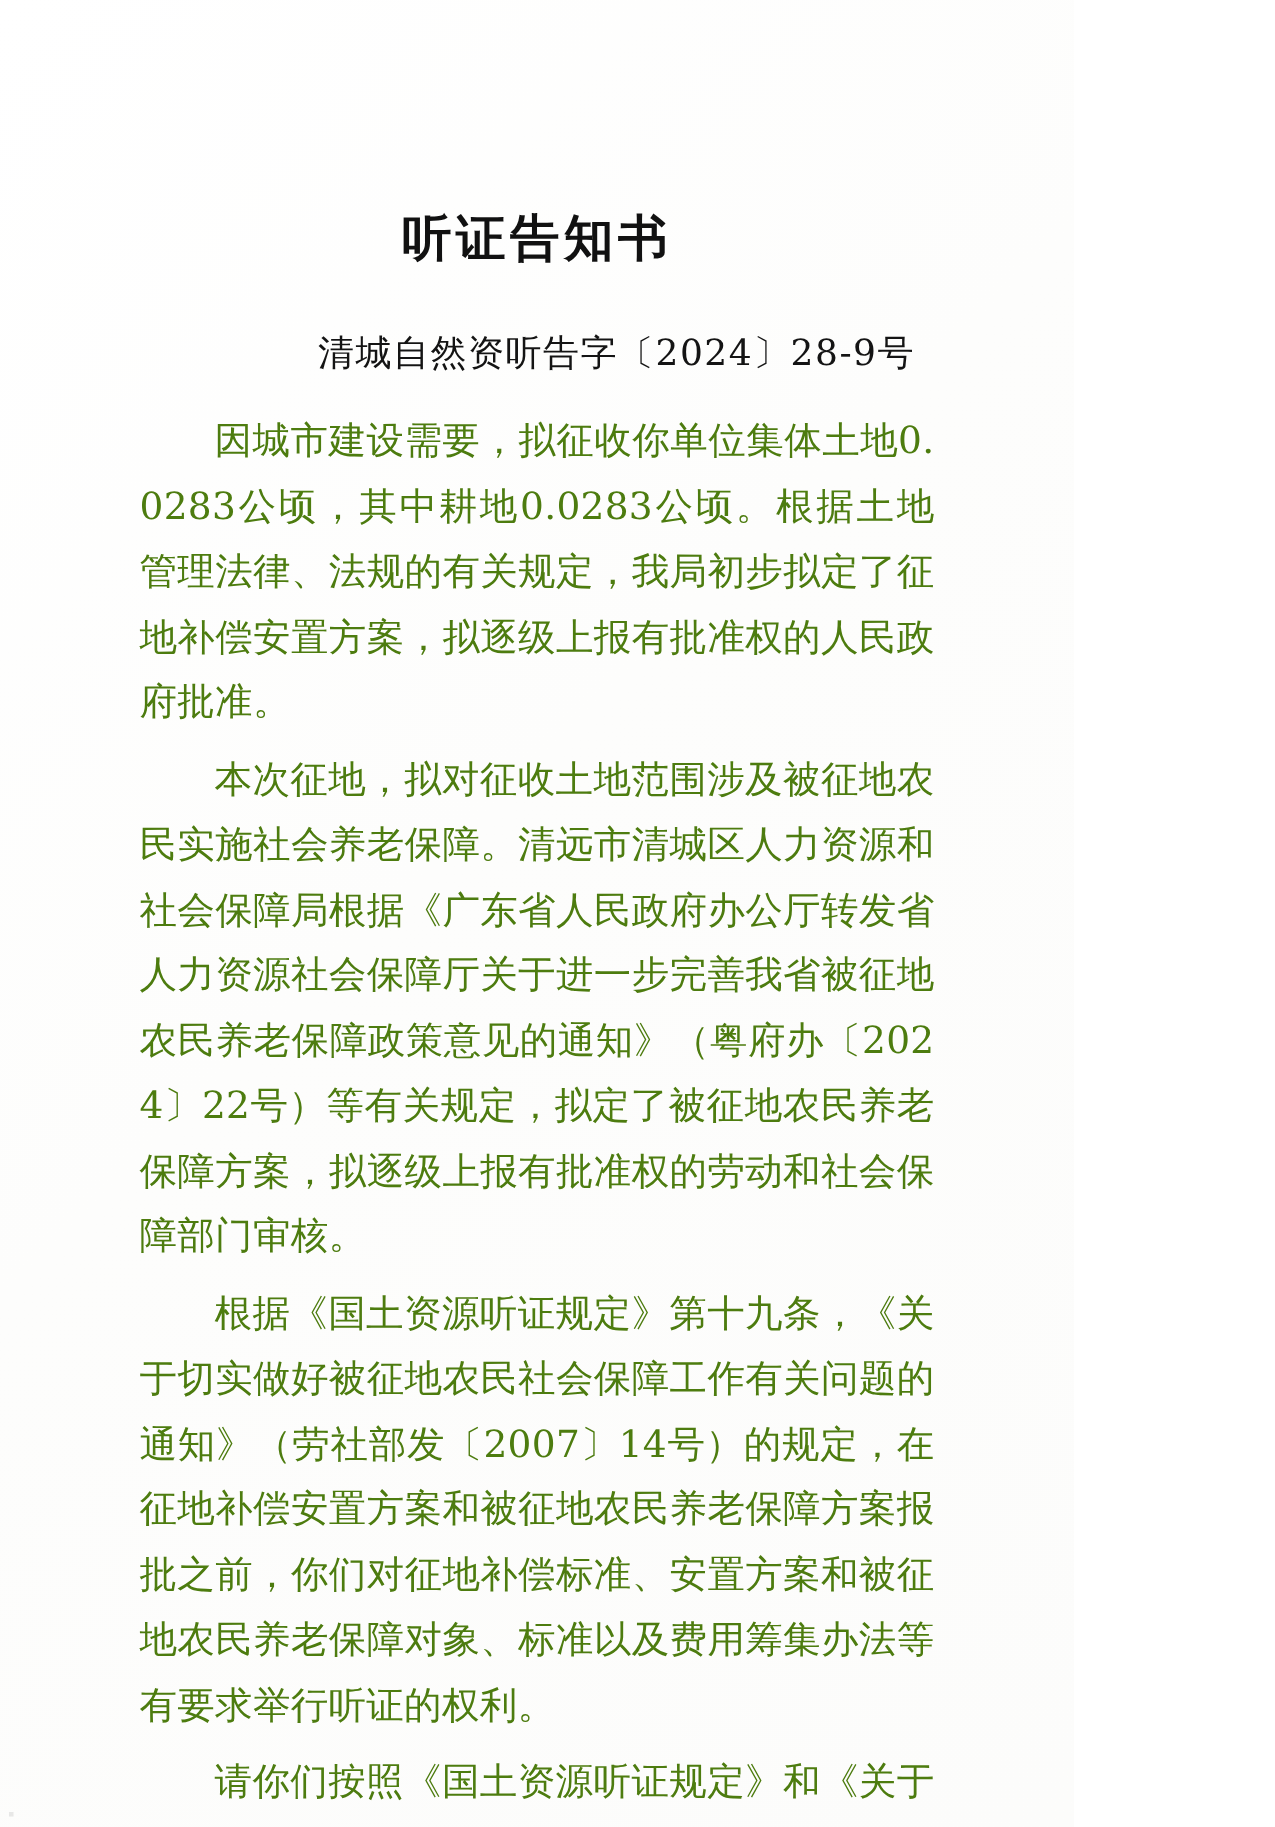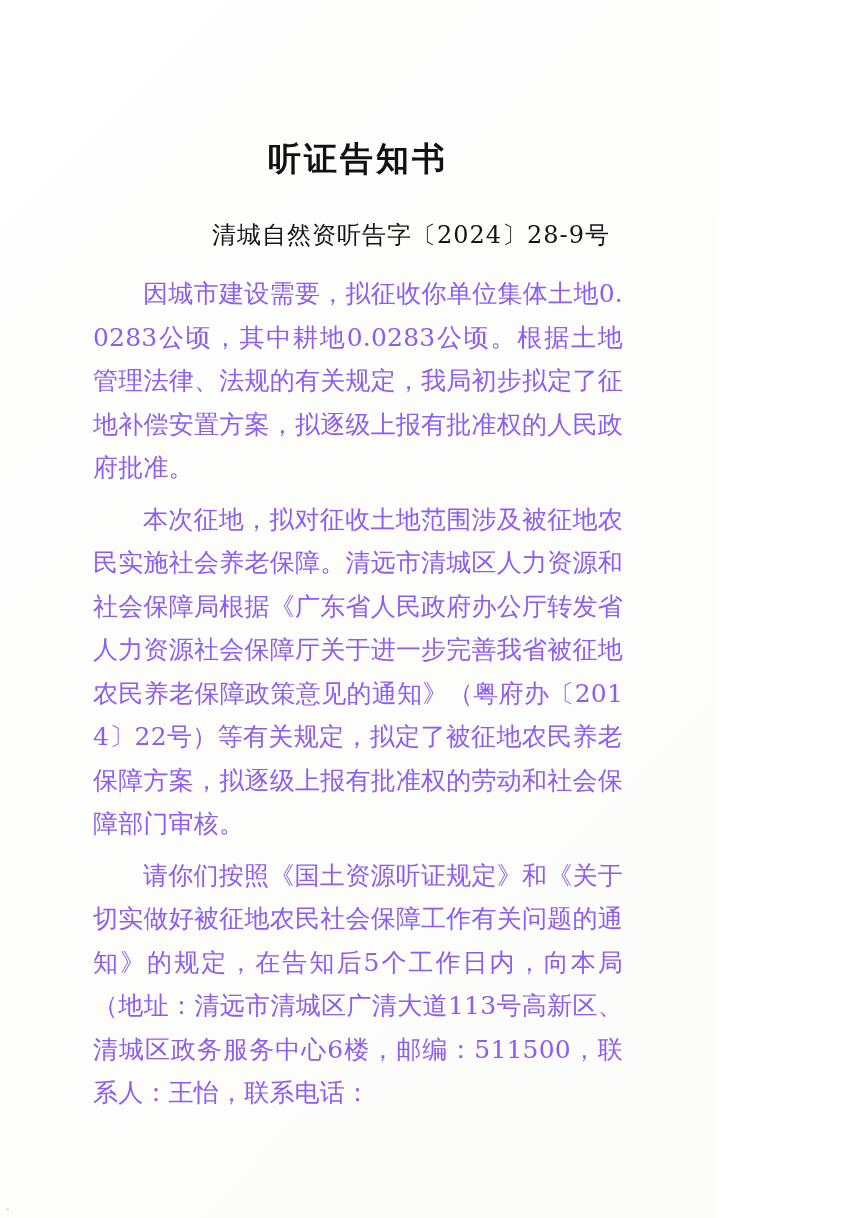--- a/index.html
+++ b/index.html
@@ -56,21 +56,21 @@
     font-size: 25px;
     color: #141414;
     line-height: 1.72;
     letter-spacing: 0.2px;
     white-space: nowrap;
   }
   .body-para {
     margin: 0;
     padding-top: 8px;
     font-size: 25px;
-    color: #8b5cf6;
+    color: #4d7c0f;
     line-height: 1.74;
     text-align: justify;
     text-align-last: left;
     text-justify: inter-character;
     text-indent: 2em;
     letter-spacing: 0.2px;
     word-break: break-all;
   }
   .body-para.first {
     padding-top: 10px;
@@ -103,19 +103,20 @@
 
   <div class="content">
 
     <h1 class="doc-title">听证告知书</h1>
 
     <p class="doc-number">清城自然资听告字〔2024〕28-9号</p>
 
 
     <p class="body-para first">因城市建设需要，拟征收你单位集体土地0.0283公顷，其中耕地0.0283公顷。根据土地管理法律、法规的有关规定，我局初步拟定了征地补偿安置方案，拟逐级上报有批准权的人民政府批准。</p>
 
-    <p class="body-para">本次征地，拟对征收土地范围涉及被征地农民实施社会养老保障。清远市清城区人力资源和社会保障局根据《广东省人民政府办公厅转发省人力资源社会保障厅关于进一步完善我省被征地农民养老保障政策意见的通知》（粤府办〔2014〕22号）等有关规定，拟定了被征地农民养老保障方案，拟逐级上报有批准权的劳动和社会保障部门审核。</p>
+    <p class="body-para">本次征地，拟对征收土地范围涉及被征地农民实施社会养老保障。清远市清城区人力资源和社会保障局根据《广东省人民政府办公厅转发省人力资源社会保障厅关于进一步完善我省被征地农民养老保障政策意见的通知》（粤府办〔2024〕22号）等有关规定，拟定了被征地农民养老保障方案，拟逐级上报有批准权的劳动和社会保障部门审核。</p>
 
+    <p class="body-para">根据《国土资源听证规定》第十九条，《关于切实做好被征地农民社会保障工作有关问题的通知》（劳社部发〔2007〕14号）的规定，在征地补偿安置方案和被征地农民养老保障方案报批之前，你们对征地补偿标准、安置方案和被征地农民养老保障对象、标准以及费用筹集办法等有要求举行听证的权利。</p>
 
     <p class="body-para">请你们按照《国土资源听证规定》和《关于切实做好被征地农民社会保障工作有关问题的通知》的规定，在告知后5个工作日内，向本局（地址：清远市清城区广清大道113号高新区、清城区政务服务中心6楼，邮编：511500，联系人：王怡，联系电话：</p>
 
   </div>
 </div>
 
 </body></html>

